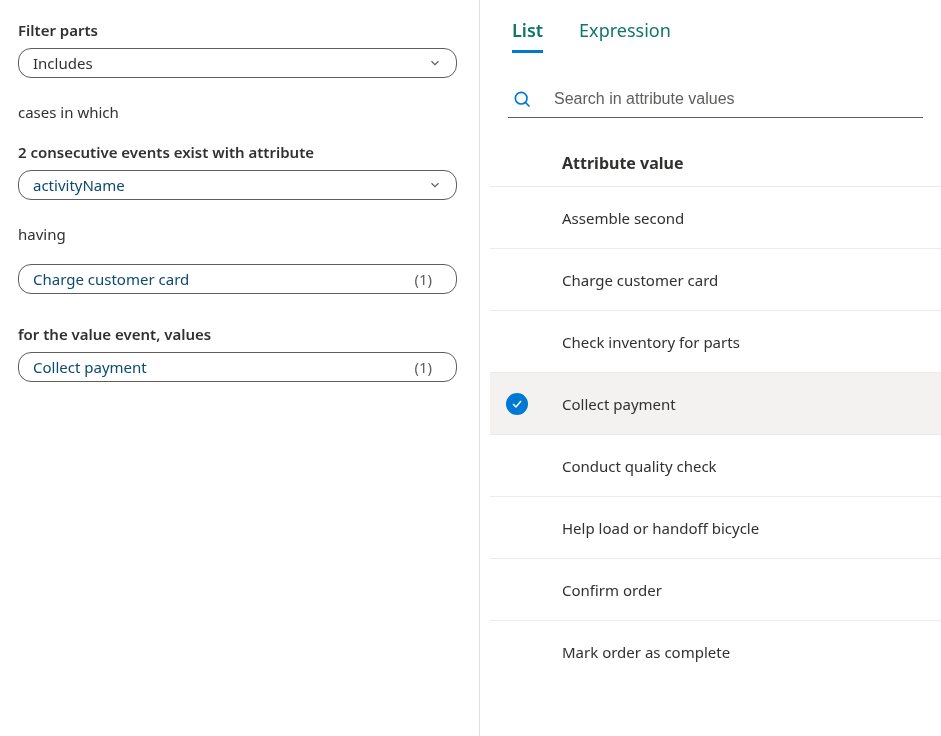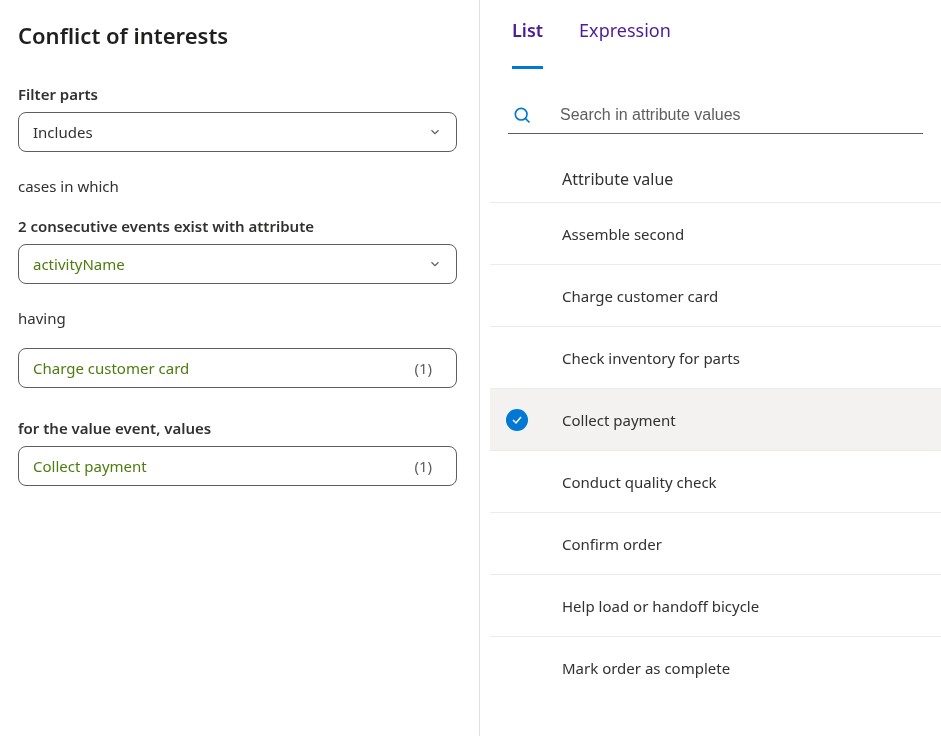--- a/index.html
+++ b/index.html
@@ -2,47 +2,46 @@
 <html><head>
   <meta charset="utf-8">
   <style>
     * { margin:0; padding:0; box-sizing:border-box; }
     body { font-family:"Segoe UI",system-ui,-apple-system,sans-serif; background:#fff; color:#323130; width:941px; height:736px; overflow:hidden; display:flex; }
     .left { width:480px; padding:20px 22px 0 18px; border-right:1px solid #e1dfdd; overflow-y:auto; }
     .right { flex:1; padding:18px 0 0 10px; display:flex; flex-direction:column; }
     .page-title { font-size:22px; font-weight:600; color:#201f1e; margin-bottom:34px; }
     .label { font-size:15px; font-weight:600; color:#323130; margin-bottom:8px; display:block; }
     .text-row { font-size:15px; font-weight:400; color:#323130; margin-bottom:20px; margin-top:24px; }
-    .dropdown { display:flex; align-items:center; justify-content:space-between; height:40px; border:1px solid #605e5c; border-radius:8px; padding:0 14px; background:#fff; cursor:pointer; margin-bottom:4px; font-size:15px; color:#323130; }
-    .dropdown .muted { color:#4d7c0f; }
+    .dropdown { display:flex; align-items:center; justify-content:space-between; height:30px; border:1px solid #605e5c; border-radius:13px; padding:0 14px; background:#fff; cursor:pointer; margin-bottom:4px; font-size:15px; color:#323130; }
+    .dropdown .muted { color:#0c4a6e; }
     .chev { width:14px; height:14px; color:#605e5c; flex-shrink:0; }
     .count { color:#605e5c; margin-left:auto; padding-right:10px; }
     .group { margin-bottom:12px; }
     .tabs { display:flex; gap:36px; padding-left:22px; }
-    .tab { font-size:18px; font-weight:400; color:#4c1d95; padding-bottom:24px; border-bottom:3px solid transparent; cursor:pointer; }
+    .tab { font-size:18px; font-weight:400; color:#0f766e; padding-bottom:8px; border-bottom:3px solid transparent; cursor:pointer; }
     .tab.active { font-weight:600; border-bottom-color:#0078d4; }
-    .searchbar { display:flex; align-items:center; gap:28px; margin:36px 18px 0 18px; border-bottom:1px solid #605e5c; padding:0 4px 8px 4px; }
+    .searchbar { display:flex; align-items:center; gap:22px; margin:36px 18px 0 18px; border-bottom:1px solid #605e5c; padding:0 4px 8px 4px; }
     .search-icon { width:20px; height:20px; color:#0078d4; flex-shrink:0; }
     .search-input { border:none; outline:none; font-size:16px; color:#323130; flex:1; background:transparent; }
     .search-input::placeholder { color:#605e5c; }
-    .col-hdr { font-size:16px; font-weight:400; color:#323130; padding:34px 0 12px 72px; }
+    .col-hdr { font-size:16px; font-weight:700; color:#323130; padding:34px 0 12px 72px; }
     .list-row { display:flex; align-items:center; height:62px; border-top:1px solid #edebe9; padding-left:16px; font-size:15px; color:#323130; cursor:pointer; }
     .list-row.selected { background:#f3f2f1; }
     .check-wrap { width:56px; display:flex; align-items:center; }
     .check-circle { width:22px; height:22px; border-radius:50%; background:#0078d4; display:flex; align-items:center; justify-content:center; }
     .check-mark { width:12px; height:12px; color:#fff; }
     .left::-webkit-scrollbar, .list-scroll::-webkit-scrollbar { width:8px; }
     .left::-webkit-scrollbar-thumb, .list-scroll::-webkit-scrollbar-thumb { background:#c8c6c4; border-radius:4px; }
     .list-scroll { overflow-y:auto; flex:1; }
   </style>
 </head>
 <body>
 
 <div class="left">
-  <h1 class="page-title">Conflict of interests</h1>
 
   <div class="group">
     <span class="label">Filter parts</span>
     <div class="dropdown">
       <span>Includes</span>
       <svg class="chev" viewBox="0 0 24 24" fill="none" stroke="currentColor" stroke-width="2">
           <polyline points="6 9 12 15 18 9"></polyline>
         </svg>
     </div>
   </div>
@@ -120,24 +119,24 @@
         </span>
       </span>
       <span>Collect payment</span>
     </div>
     <div class="list-row">
         <span class="check-wrap"></span>
         <span>Conduct quality check</span>
       </div>
     <div class="list-row">
         <span class="check-wrap"></span>
-        <span>Confirm order</span>
+        <span>Help load or handoff bicycle</span>
       </div>
     <div class="list-row">
         <span class="check-wrap"></span>
-        <span>Help load or handoff bicycle</span>
+        <span>Confirm order</span>
       </div>
     <div class="list-row">
         <span class="check-wrap"></span>
         <span>Mark order as complete</span>
       </div>
   </div>
 </div>
 
 </body></html>

